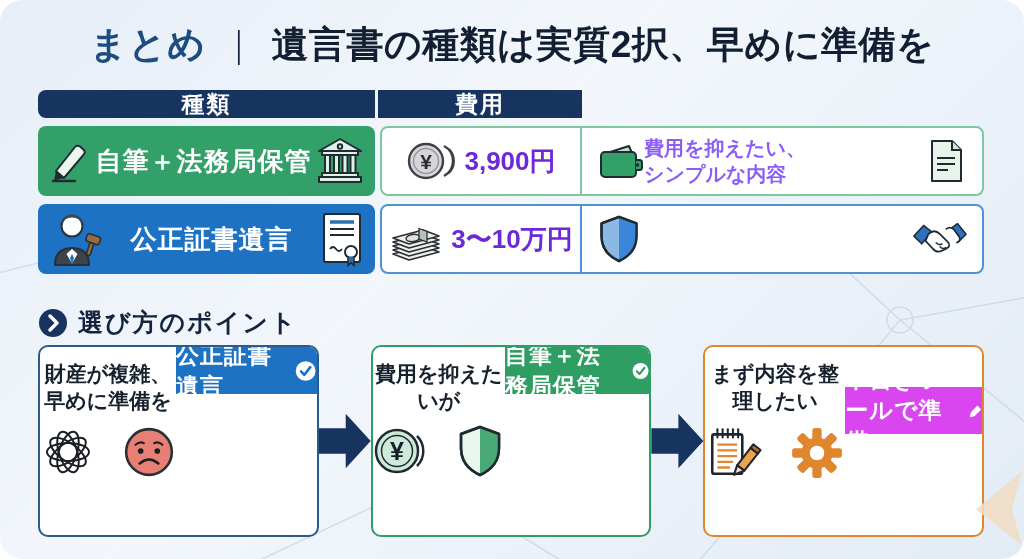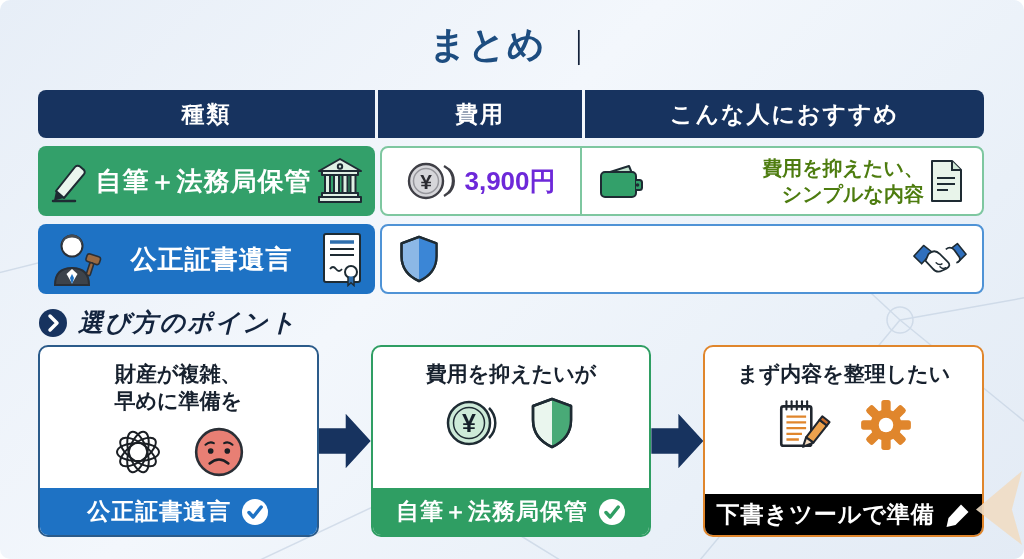--- a/index.html
+++ b/index.html
@@ -1,68 +1,68 @@
 <!DOCTYPE html>
 <html><head>
 <meta charset="utf-8">
 <style>
   * { margin:0; padding:0; box-sizing:border-box; }
   html,body { width:1024px; height:559px; }
   body { font-family:"Liberation Sans","DejaVu Sans",sans-serif; font-weight:bold; }
   .canvas {
     position:relative; width:1024px; height:559px; overflow:hidden;
     background:linear-gradient(135deg,#e7eef7 0%,#f3f7fc 42%,#e9f0f8 75%,#e3ebf5 100%);
-    border-radius:10px;
+    border-radius:22px;
   }
   .deco { position:absolute; inset:0; pointer-events:none; }
 
   
   .title-row { position:absolute; top:20px; left:0; right:0; display:flex; justify-content:center; align-items:center; gap:16px; }
   .title-prefix { font-size:37px; font-weight:800; color:#1d4d80; letter-spacing:1px; }
   .title-sep { font-size:34px; font-weight:600; color:#13213a; transform:scaleX(.55); }
   .title-main { font-size:37px; font-weight:800; color:#121f33; letter-spacing:.5px; }
 
   
   .tbl { position:absolute; left:38px; top:90px; width:946px; }
-  .tbl-head { display:flex; gap:3px; height:48px; }
+  .tbl-head { display:flex; gap:3px; height:28px; }
   .th { background:#17335f; color:#fff; font-size:23px; display:flex; align-items:center; justify-content:center; letter-spacing:2px; }
   .th-type { width:337px; border-radius:8px 0 0 8px; }
   .th-cost { width:204px; }
   .th-rec  { flex:1; border-radius:0 8px 8px 0; }
 
   .row { display:flex; gap:5px; margin-top:8px; height:70px; }
   .type-cell { width:337px; border-radius:8px; display:flex; align-items:center; justify-content:space-between; padding:0 10px; color:#fff; }
   .type-green { background:#33a06a; }
   .type-blue  { background:#1e72c4; }
   .type-label { font-size:26px; letter-spacing:1px; white-space:nowrap; }
   .row-right { flex:1; display:flex; background:#fff; border-radius:8px; overflow:hidden; }
   .border-green { border:2px solid #7ec7a0; }
   .border-blue  { border:2px solid #4f93d6; }
   .cost-cell { width:200px; display:flex; align-items:center; justify-content:center; gap:8px; }
   .border-green .cost-cell { border-right:2px solid #7ec7a0; }
   .border-blue  .cost-cell { border-right:2px solid #4f93d6; }
   .cost-text { font-size:26px; color:#6d28d9; white-space:nowrap; }
   .rec-cell { flex:1; display:flex; align-items:center; justify-content:space-between; padding:0 14px; }
-  .rec-text { flex:1; text-align:right; font-size:20px; line-height:1.3; color:#4d7c0f; }
+  .rec-text { flex:1; text-align:left; font-size:20px; line-height:1.3; color:#8b5cf6; }
 
   
-  .points-heading { position:absolute; left:38px; top:306px; display:flex; align-items:center; gap:10px;font-style:italic; }
+  .points-heading { position:absolute; left:38px; top:306px; display:flex; align-items:center; gap:10px; }
   .points-heading-label { font-size:25px; color:#13243e; letter-spacing:2px; }
   .boxes { position:absolute; left:38px; top:345px; width:946px; height:192px; display:flex; align-items:center; }
-  .pbox { width:282px; height:192px; background:#fff; border-radius:10px; overflow:hidden; display:flex; flex-direction:column; }
+  .pbox { width:282px; height:192px; background:#fff; border-radius:10px; overflow:hidden; display:flex; flex-direction:row; }
   .pbox-b1 { border:2px solid #2b5b8a; }
   .pbox-b2 { border:2px solid #2f9e63; }
   .pbox-b3 { border:2px solid #e0862c; }
   .pbox-body { flex:1; display:flex; flex-direction:column; align-items:center; padding-top:13px; }
   .pbox-title { font-size:21px; line-height:1.3; color:#17212e; text-align:center; }
   .pbox-icons { display:flex; align-items:center; gap:26px; margin-top:9px; }
   .pbox-footer { height:47px; display:flex; align-items:center; justify-content:center; gap:10px; color:#fff; font-size:23px; letter-spacing:1px; }
   .foot-blue { background:#1e72c4; }
   .foot-green { background:#2f9e63; }
-  .foot-orange { background:#000000;margin-top:40px; }
+  .foot-orange { background:#d946ef;margin-top:40px; }
   .foot-blue  .check-ic { color:#1e72c4; }
   .foot-green .check-ic { color:#2f9e63; }
   .arrow-gap { flex:1; display:flex; align-items:center; justify-content:center; }
   .block-arrow { width:52px; height:58px; background:#17335f;
     clip-path:polygon(0% 28%, 52% 28%, 52% 3%, 100% 50%, 52% 97%, 52% 72%, 0% 72%); }
 
   
   .wm { position:absolute; right:2px; bottom:14px; width:46px; height:74px; background:#f0ddc4; opacity:.9;
     clip-path:polygon(100% 0, 0 52%, 100% 100%, 78% 52%); }
   .ic { display:block; }
@@ -80,27 +80,27 @@
       <path d="M900 320 L1035 430"></path>
       <path d="M900 320 L700 560"></path>
       <path d="M260 560 L430 480 L560 560"></path>
       <circle cx="900" cy="320" r="13" fill="none"></circle>
     </g>
   </svg>
 
   <div class="title-row">
     <span class="title-prefix">まとめ</span>
     <span class="title-sep">｜</span>
+    <span class="title-main">遺言書の種類は実質2択、早めに準備を</span>
   </div>
 
   <div class="tbl">
     <div class="tbl-head">
       <div class="th th-type">種類</div>
       <div class="th th-cost">費用</div>
-      <div class="th th-rec">こんな人におすすめ</div>
     </div>
 
     <div class="row">
       <div class="type-cell type-green">
         <svg class="ic" width="44" height="44" viewBox="0 0 44 44">
           <path d="M8 32 L27 8 a3.4 3.4 0 0 1 5 -.4 l3.4 2.8 a3.4 3.4 0 0 1 .4 5 L16 39 Z" fill="#eaf6ee" stroke="#1e2b33" stroke-width="2" stroke-linejoin="round"></path>
           <path d="M8 32 L16 39 l-10 2.6 Z" fill="#1e2b33"></path>
           <line x1="5" y1="42" x2="27" y2="42" stroke="#1e2b33" stroke-width="2.5" stroke-linecap="round"></line>
         </svg>
         <span class="type-label">自筆＋法務局保管</span>
@@ -169,20 +169,34 @@
           <rect x="5" y="3" width="36" height="48" rx="2" fill="#fff" stroke="#1e2b33" stroke-width="2"></rect>
           <line x1="11" y1="11" x2="35" y2="11" stroke="#2f6fae" stroke-width="3.5"></line>
           <line x1="11" y1="18" x2="35" y2="18" stroke="#1e2b33" stroke-width="2"></line>
           <line x1="11" y1="24" x2="35" y2="24" stroke="#1e2b33" stroke-width="2"></line>
           <path d="M11 38 q3 -4 6 0 t6 0" fill="none" stroke="#1e2b33" stroke-width="1.8"></path>
           <circle cx="32" cy="41" r="6" fill="#fff" stroke="#1e2b33" stroke-width="2"></circle>
           <path d="M29 45.5 v9 l3 -2.8 3 2.8 v-9" fill="#2f6fae" stroke="#1e2b33" stroke-width="1.5"></path>
         </svg>
       </div>
       <div class="row-right border-blue">
+        <div class="cost-cell">
+          <svg class="ic" width="54" height="46" viewBox="0 0 54 46">
+            <g stroke="#2a2f36" stroke-width="1.6" fill="#eef0ec" stroke-linejoin="round">
+              <path d="M4 38 L34 30 L50 36 L20 44 Z"></path>
+              <path d="M4 34 L34 26 L50 32 L20 40 Z"></path>
+              <path d="M4 30 L34 22 L50 28 L20 36 Z"></path>
+              <path d="M4 26 L34 18 L50 24 L20 32 Z"></path>
+              <path d="M4 22 L34 14 L50 20 L20 28 Z"></path>
+            </g>
+            <ellipse cx="24" cy="22" rx="7" ry="3.6" fill="#dfe3dc" stroke="#2a2f36" stroke-width="1.4" transform="rotate(-8 24 22)"></ellipse>
+            <path d="M30 12.5 l8 3 v10.5 l-8 -3 Z" fill="#b9c0b8" stroke="#2a2f36" stroke-width="1.3"></path>
+          </svg>
+          <span class="cost-text">3〜10万円</span>
+        </div>
         <div class="rec-cell">
           <svg class="ic" width="46" height="50" viewBox="0 0 50 54">
             <path d="M25 3 L44 10 V24 C44 38 36 46 25 51 C14 46 6 38 6 24 V10 Z" fill="#8cb8e6" stroke="#1e2b33" stroke-width="2.5" stroke-linejoin="round"></path>
             <path d="M25 3 L44 10 V24 C44 38 36 46 25 51 Z" fill="#3b86d6"></path>
             <path d="M25 3 L44 10 V24 C44 38 36 46 25 51 C14 46 6 38 6 24 V10 Z" fill="none" stroke="#1e2b33" stroke-width="2.5" stroke-linejoin="round"></path>
           </svg>
           <svg class="ic" width="56" height="40" viewBox="0 0 58 40">
             <path d="M2 17 L12 6 L21 13 L10 25 Z" fill="#2f6fbd" stroke="#1e2b33" stroke-width="1.6" stroke-linejoin="round"></path>
             <path d="M56 15 L47 4 L38 11 L48 23 Z" fill="#2f6fbd" stroke="#1e2b33" stroke-width="1.6" stroke-linejoin="round"></path>
             <path d="M17 15 q6 -6 12 0 l8 8 q4 4 -1.5 7 l-4 2 q-6 3 -10 -2 l-7.5 -8 Z" fill="#fff" stroke="#1e2b33" stroke-width="1.8" stroke-linejoin="round"></path>

